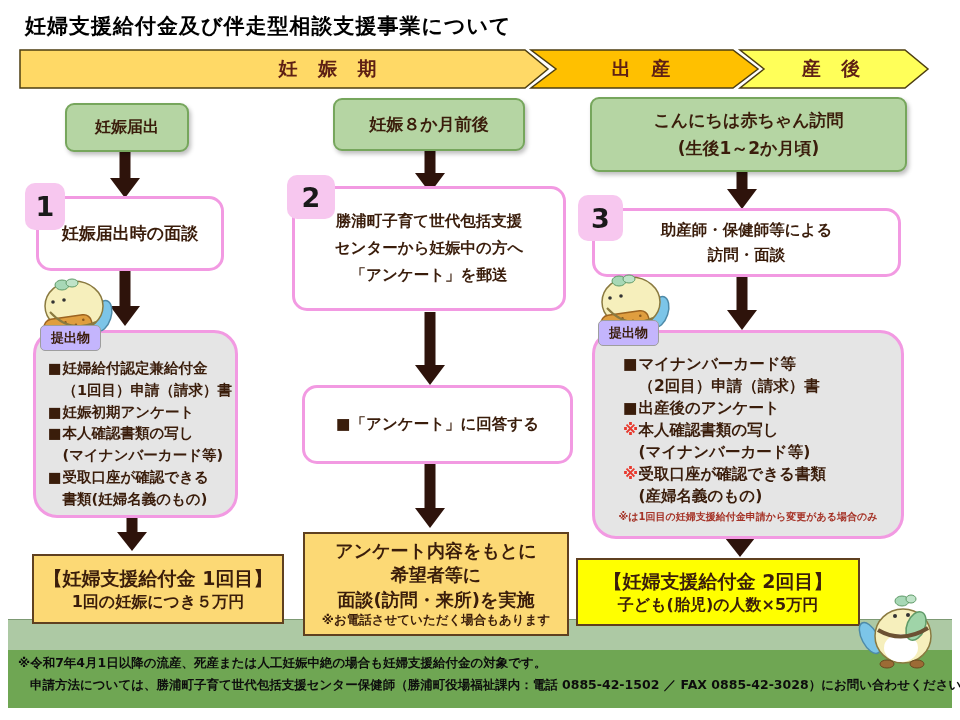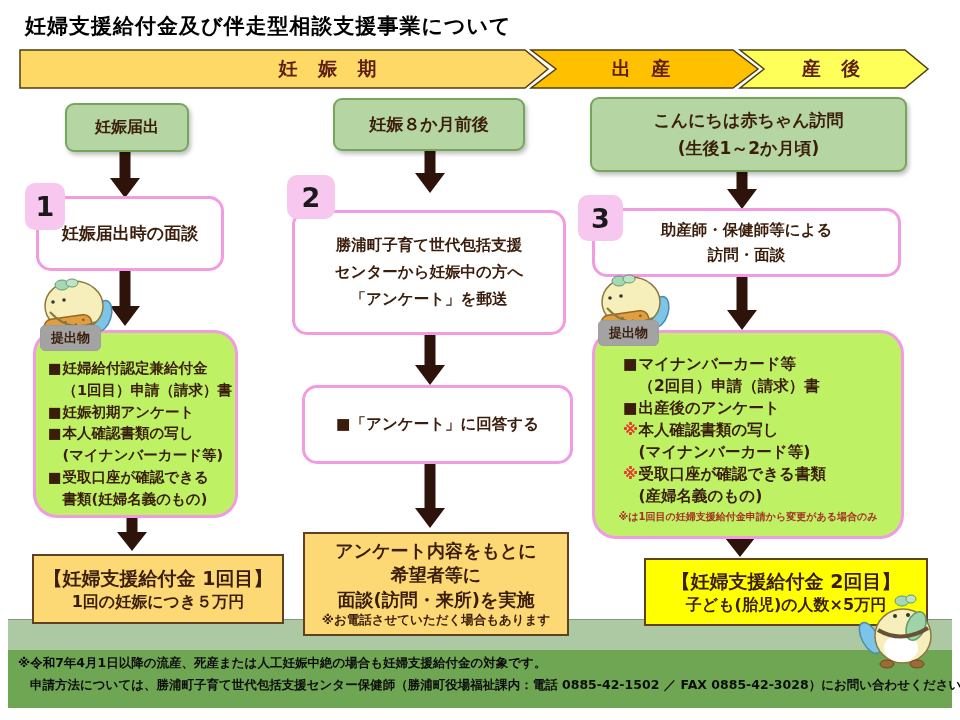--- a/index.html
+++ b/index.html
@@ -11,27 +11,27 @@
   .phase-label{top:56px;font-size:19px;font-weight:bold;color:#5e2014;letter-spacing:7px;text-align:center;z-index:2;}
   .stage-box{background:#B5D5A3;border:2px solid #76A65C;border-radius:9px;
              box-shadow:2px 3px 4px rgba(0,0,0,.25);color:#3a1d0b;font-weight:bold;
              display:flex;align-items:center;justify-content:center;text-align:center;
              white-space:pre-line;z-index:2;}
   .badge{background:#F7C7EF;border-radius:10px;color:#1a1a1a;font-weight:bold;font-size:27px;
          display:flex;align-items:center;justify-content:center;z-index:3;}
   .pink-box{background:#fff;border:3.5px solid #F29AE2;border-radius:15px;color:#3a1d0b;
             font-weight:bold;display:flex;align-items:center;justify-content:center;
             text-align:center;white-space:pre-line;z-index:2;}
-  .sub-box{background:#bef264;border:3.5px solid #F29AE2;border-radius:24px;color:#3a1d0b;
+  .sub-box{background:#e5e5e5;border:3.5px solid #F29AE2;border-radius:24px;color:#3a1d0b;
            font-weight:bold;z-index:2;}
   .sub-lines{white-space:nowrap;}
   .sub-line .marker{display:inline-block;min-width:1em;}
   .marker.red{color:#E8392E;}
   .sub-note{color:#A53226;font-size:10px;text-align:center;margin-top:3px;}
-  .sub-label{background:#a3a3a3;border:1.5px solid #9e9e9e;border-radius:5px;color:#3a1d0b;
+  .sub-label{background:#c4b5fd;border:1.5px solid #9e9e9e;border-radius:5px;color:#3a1d0b;
              font-size:13px;font-weight:bold;padding:3px 10px;z-index:4;}
   .result-box{border:2px solid #5F4020;color:#3a1d0b;font-weight:bold;text-align:center;
               display:flex;flex-direction:column;align-items:center;justify-content:center;z-index:2;}
   .result-title{font-size:19px;}
   .result-detail{font-size:16px;}
   .band{z-index:1;}
   .footer-text{z-index:2;color:#0d0d0d;font-size:12.5px;font-weight:bold;white-space:nowrap;}
   .mascot{z-index:3;}
 </style>
 </head>
@@ -73,21 +73,21 @@
 <div class="abs stage-box" style="left: 65px; top: 103px; width: 120px; height: 45px; font-size: 16px; background-color: rgb(181, 213, 163);">妊娠届出</div>
 <div class="abs stage-box" style="left: 333px; top: 98px; width: 188px; height: 49px; font-size: 17px; background-color: rgb(181, 213, 163);">妊娠８か月前後</div>
 <div class="abs stage-box" style="left: 590px; top: 97px; width: 313px; height: 71px; font-size: 17px; line-height: 1.6; background-color: rgb(181, 213, 163);">こんにちは赤ちゃん訪問
 (生後1～2か月頃)</div>
 
 <div class="abs badge" style="left: 25px; top: 183px; width: 40px; height: 47px; background-color: rgb(247, 199, 239);">1</div>
 <div class="abs badge" style="left: 287px; top: 175px; width: 48px; height: 44px; background-color: rgb(247, 199, 239);">2</div>
 <div class="abs badge" style="left: 578px; top: 195px; width: 45px; height: 46px; background-color: rgb(247, 199, 239);">3</div>
 
 <div class="abs pink-box" style="left: 36px; top: 196px; width: 182px; height: 69px; font-size: 17px; border-color: rgb(242, 154, 226);">妊娠届出時の面談</div>
-<div class="abs pink-box" style="left: 292px; top: 210px; width: 268px; height: 119px; font-size: 15.5px; line-height: 1.75; border-color: rgb(242, 154, 226);">勝浦町子育て世代包括支援
+<div class="abs pink-box" style="left: 292px; top: 186px; width: 268px; height: 119px; font-size: 15.5px; line-height: 1.75; border-color: rgb(242, 154, 226);">勝浦町子育て世代包括支援
 センターから妊娠中の方へ
 「アンケート」を郵送</div>
 <div class="abs pink-box" style="left: 592px; top: 208px; width: 303px; height: 63px; font-size: 15.5px; line-height: 1.6; border-color: rgb(242, 154, 226);">助産師・保健師等による
 訪問・面談</div>
 
 <div class="abs sub-box" style="left: 33px; top: 330px; width: 199px; height: 182px; border-color: rgb(242, 154, 226);">
   <div class="sub-lines" style="padding:25px 0 0 12px;font-size:14.5px;line-height:1.5;">
     <div class="sub-line"><span class="marker">■</span><span>妊婦給付認定兼給付金</span></div>
     <div class="sub-line"><span class="marker"></span><span>（1回目）申請（請求）書</span></div>
     <div class="sub-line"><span class="marker">■</span><span>妊娠初期アンケート</span></div>
@@ -121,21 +121,21 @@
 <div class="abs result-box" style="left: 32px; top: 554px; width: 248px; height: 66px; background-color: rgb(252, 217, 117);">
   <div class="result-title">【妊婦支援給付金 1回目】</div>
   <div class="result-detail">1回の妊娠につき５万円</div>
 </div>
 <div class="abs result-box" style="left: 303px; top: 532px; width: 262px; height: 100px; background-color: rgb(252, 217, 117);">
   <div style="font-size:18px;line-height:1.35;white-space:pre-line;">アンケート内容をもとに
 希望者等に
 面談(訪問・来所)を実施</div>
   <div style="font-size:12.5px;">※お電話させていただく場合もあります</div>
 </div>
-<div class="abs result-box" style="left: 644px; top: 558px; width: 280px; height: 64px; background-color: rgb(255, 255, 0);">
+<div class="abs result-box" style="left: 576px; top: 558px; width: 280px; height: 64px; background-color: rgb(255, 255, 0);">
   <div class="result-title">【妊婦支援給付金 2回目】</div>
   <div class="result-detail">子ども(胎児)の人数×5万円</div>
 </div>
 
 <div class="abs footer-text" style="left:18px;top:655px;">※令和7年4月1日以降の流産、死産または人工妊娠中絶の場合も妊婦支援給付金の対象です。</div>
 <div class="abs footer-text" style="left:30px;top:677px;">申請方法については、勝浦町子育て世代包括支援センター保健師（勝浦町役場福祉課内：電話 0885-42-1502 ／ FAX 0885-42-3028）にお問い合わせください。</div>
 
 <svg class="abs mascot" style="left:36px;top:278px;" width="90" height="62" viewBox="0 0 90 62">
   <ellipse cx="66" cy="38" rx="9" ry="16" fill="#7CC5E8" stroke="#4E8AA8" stroke-width="1.5" transform="rotate(18 66 38)"></ellipse>
   <ellipse cx="38" cy="28" rx="29" ry="25" fill="#F6EFBC" stroke="#8A7A40" stroke-width="1.5"></ellipse>

